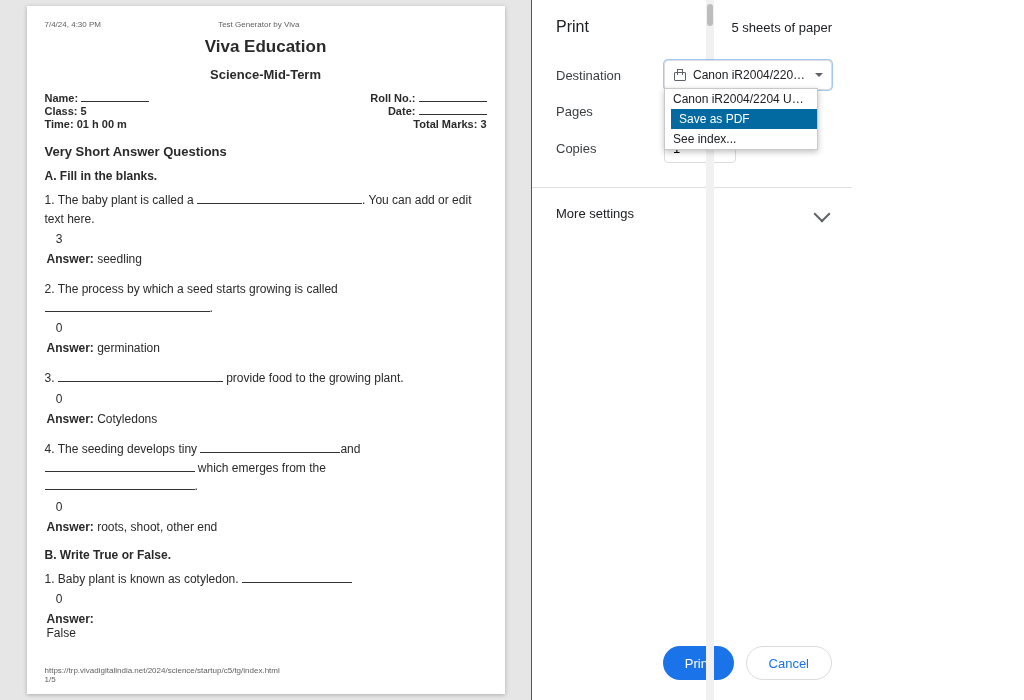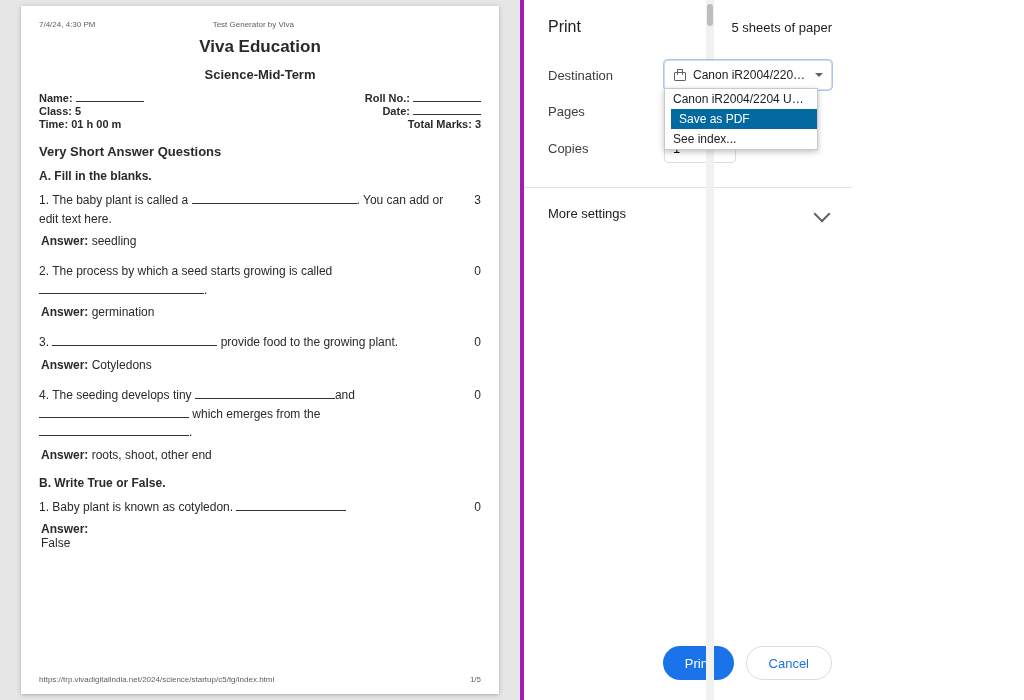--- a/index.html
+++ b/index.html
@@ -9,34 +9,34 @@
   .scroll-thumb{position:absolute;top:4px;left:1px;width:6px;height:22px;background:#bdbdbd;border-radius:3px;}
   .page{background:#fff;margin-top:6px;width:478px;height:688px;box-shadow:0 1px 4px rgba(0,0,0,.25);position:relative;font-size:12px;color:#2a2a2a;}
   .page-inner{position:absolute;inset:0;padding:14px 18px 14px 18px;}
   .tiny-head{display:flex;justify-content:space-between;font-size:8px;color:#5f5f5f;margin-bottom:8px;}
   .doc-title{text-align:center;font-weight:700;font-size:17px;margin:6px 0 10px;}
   .doc-sub{text-align:center;font-weight:600;font-size:13px;margin-bottom:10px;}
   .meta-row{display:flex;justify-content:space-between;font-size:11px;font-weight:600;margin:1px 0;}
   .meta-blank{border-bottom:1px solid #333;display:inline-block;width:68px;height:9px;vertical-align:baseline;}
   .sec-h{font-weight:700;font-size:13px;margin:14px 0 10px;}
   .subsec{font-weight:700;font-size:12px;margin:6px 0 8px;}
-  .q{display:flex;justify-content:space-between;align-items:flex-start;gap:10px;margin:8px 0 4px;}
+  .q{display:flex;justify-content:space-between;align-items:flex-start;gap:2px;margin:8px 0 4px;flex-direction:column;}
   .q-text{flex:1;font-size:12px;line-height:1.55;font-weight:400;}
   .q-marks{width:18px;text-align:right;font-size:12px;padding-top:2px;}
   .blank{border-bottom:1px solid #333;display:inline-block;width:165px;height:10px;vertical-align:baseline;}
   .ans{font-size:12px;margin:6px 0 14px 2px;}
   .ans b{font-weight:700;}
-  .foot{position:absolute;bottom:10px;left:18px;right:18px;display:flex;justify-content:space-between;font-size:8px;color:#5f5f5f;}
+  .foot{position:absolute;bottom:10px;left:18px;right:18px;display:flex;justify-content:space-between;font-size:8px;color:#5f5f5f;flex-direction:column;}
 
-  .panel{flex:1;height:700px;border-left:4px solid #a21caf;background:#fff;display:flex;flex-direction:column;}
+  .panel{flex:1;height:700px;border-left:1px solid #a21caf;background:#fff;display:flex;flex-direction:column;}
   .panel-body{padding:18px 20px 0 24px;font-size:13px;color:#202124;}
   .row-top{display:flex;justify-content:space-between;align-items:center;margin-bottom:24px;}
   .h-print{font-size:16px;}
   .sheets{font-size:13px;color:#202124;}
-  .form-row{display:flex;align-items:center;margin:14px 0;gap:12px;}
+  .form-row{display:flex;align-items:center;margin:14px 0;gap:4px;}
   .form-label{width:104px;font-size:13px;color:#3c4043;}
   .dest-wrap{position:relative;flex:1;}
   .dest-btn{width:150px;height:28px;border:1px solid #dadce0;border-radius:4px;background:#fff;display:flex;align-items:center;gap:6px;padding:0 8px;font-size:12px;cursor:pointer;box-shadow:0 0 0 1px rgba(26,115,232,.4);}
   .printer-ico{width:14px;height:12px;position:relative;flex:0 0 14px;}
   .printer-ico:before{content:"";position:absolute;left:1px;right:1px;top:3px;bottom:0;border:1.3px solid #5f6368;border-radius:1px;}
   .printer-ico:after{content:"";position:absolute;left:4px;right:4px;top:0;height:5px;border:1.3px solid #5f6368;border-bottom:none;}
   .dest-txt{flex:1;white-space:nowrap;overflow:hidden;text-overflow:ellipsis;}
   .caret{width:0;height:0;border-left:4px solid transparent;border-right:4px solid transparent;border-top:4px solid #5f6368;}
   .dropdown{position:absolute;top:28px;left:0;width:152px;background:#fff;border:1px solid #c9c9c9;box-shadow:0 2px 6px rgba(0,0,0,.25);font-size:12px;z-index:5;}
   .dd-item{padding:3px 8px;white-space:nowrap;overflow:hidden;text-overflow:ellipsis;cursor:pointer;}

